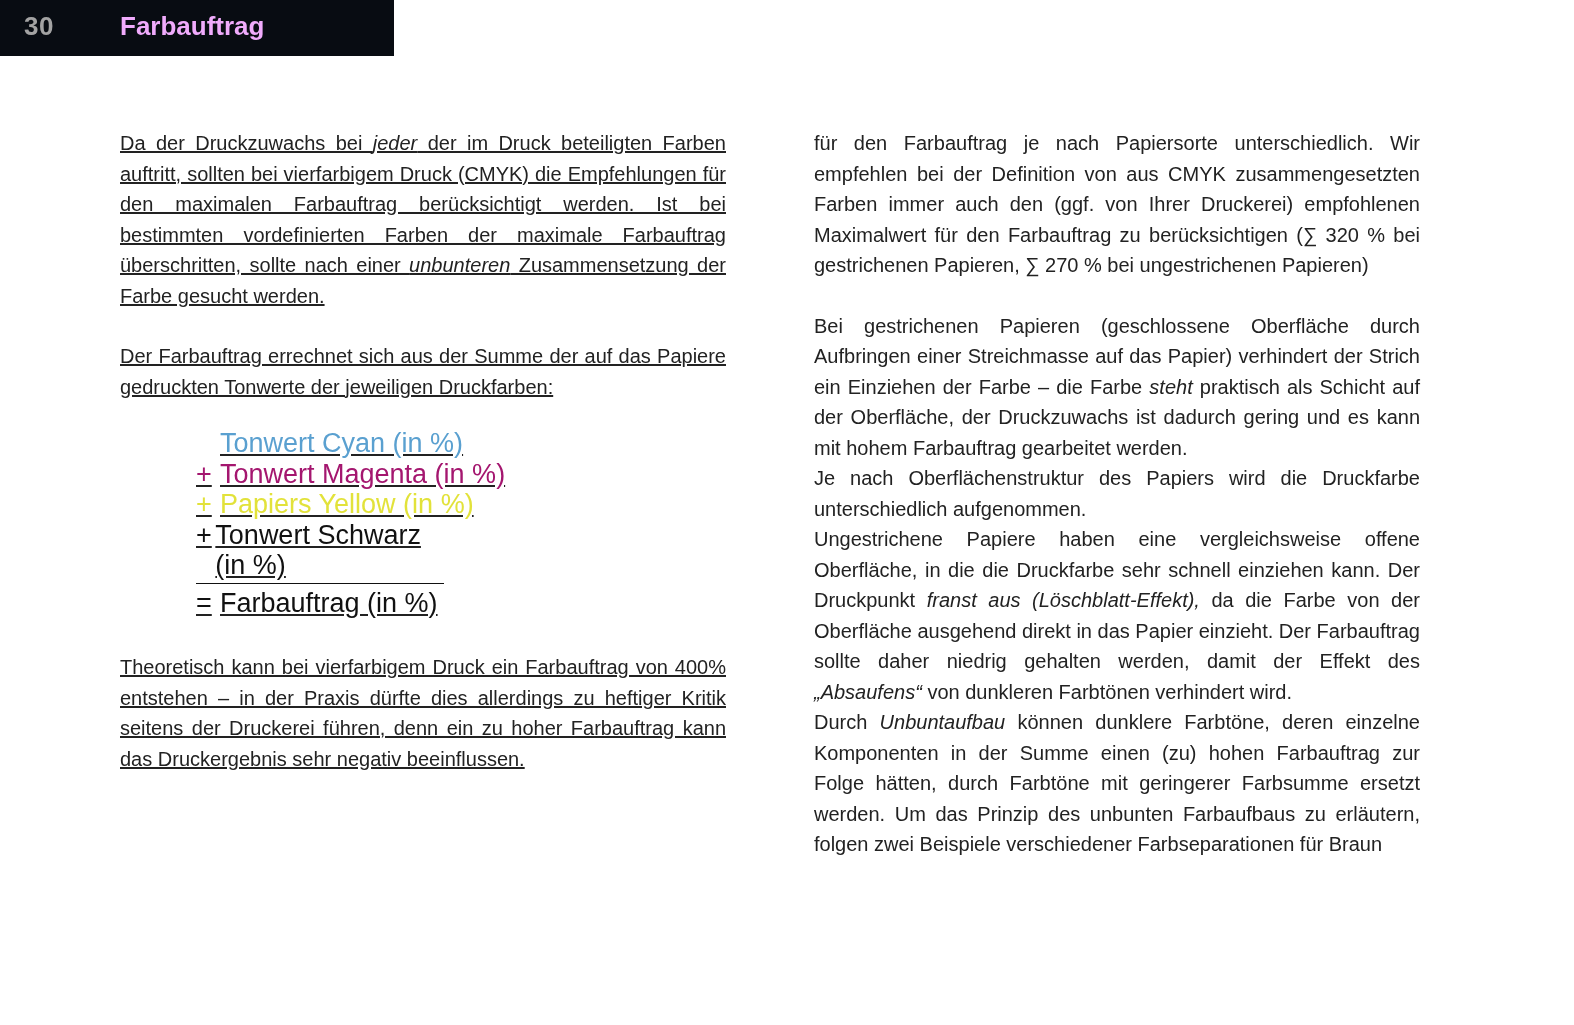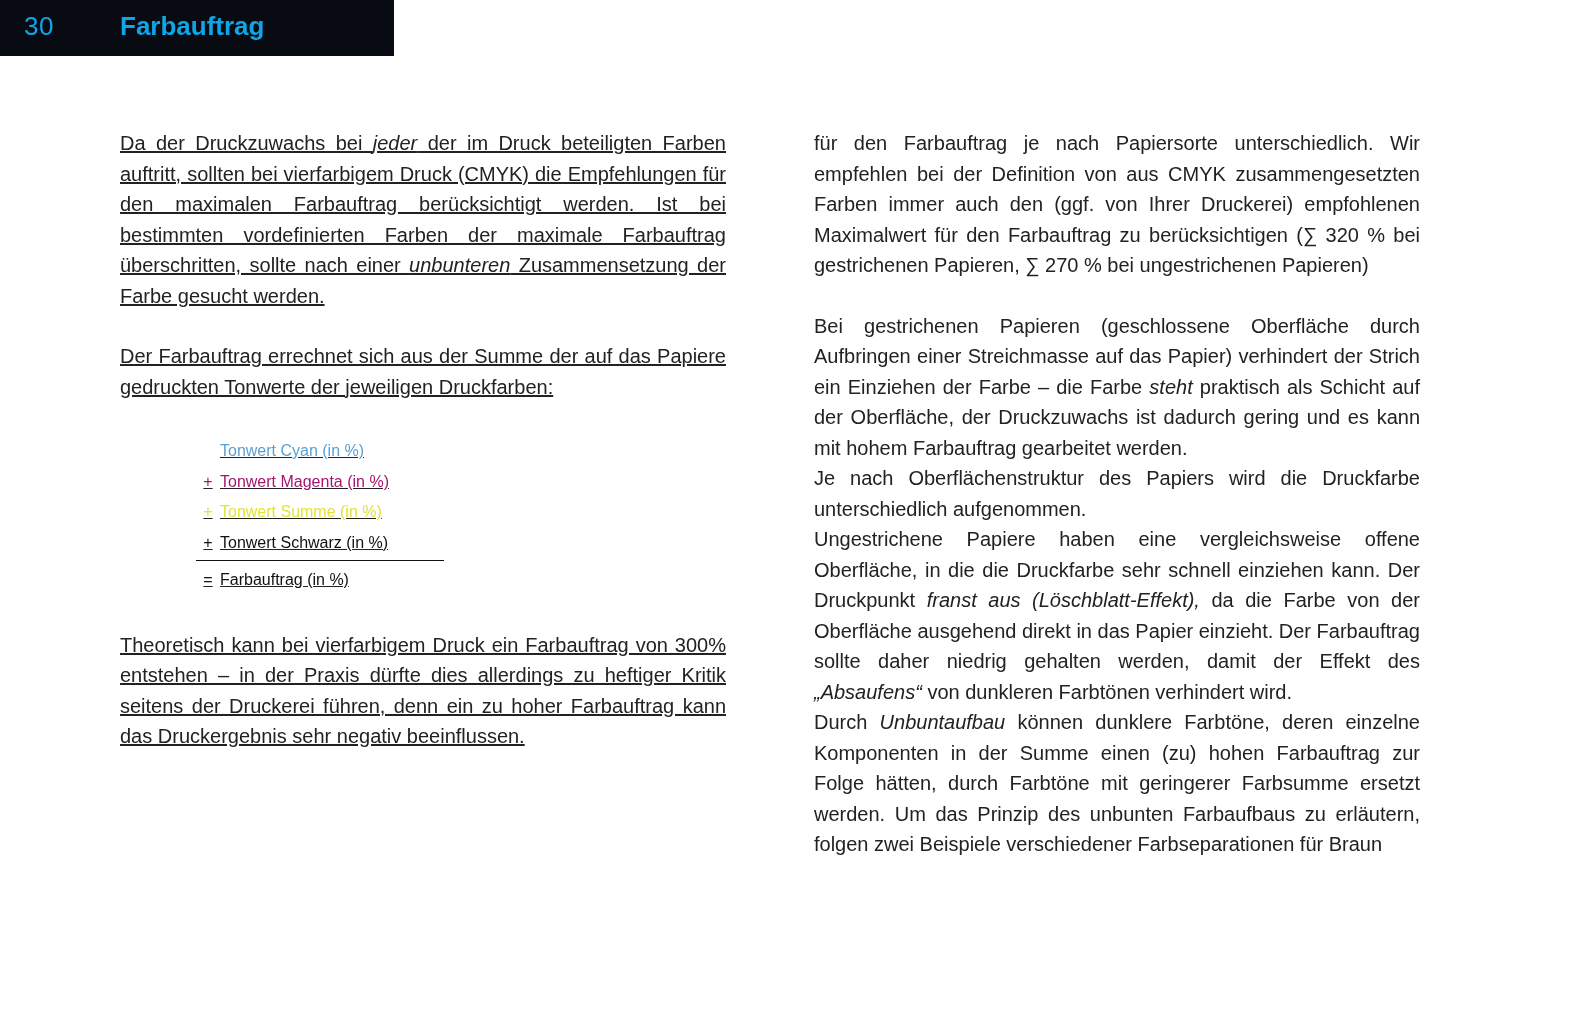--- a/index.html
+++ b/index.html
@@ -5,42 +5,42 @@
   html, body { margin: 0; padding: 0; }
   body {
     width: 1574px; height: 1025px; background: #ffffff; position: relative; overflow: hidden;
     font-family: "DejaVu Sans Condensed", "DejaVu Sans", sans-serif;
     color: #1a1a1a;
   }
   .header-bar {
     position: absolute; left: 0; top: 0; width: 394px; height: 56px; background: #080c12;
   }
   .page-number {
-    position: absolute; left: 24px; top: 11px; color: #0ea5e9; font-weight: normal; font-size: 26px;
+    position: absolute; left: 24px; top: 11px; color: #a3a3a3; font-weight: bold; font-size: 26px;
     font-family: "Liberation Sans", sans-serif; letter-spacing: 0.5px;
   }
   .chapter-title {
-    position: absolute; left: 120px; top: 11px; color: #0ea5e9; font-weight: bold; font-size: 26px;
+    position: absolute; left: 120px; top: 11px; color: #f0abfc; font-weight: bold; font-size: 26px;
     font-family: "Liberation Sans", sans-serif;
   }
   .col {
     position: absolute; top: 128px; width: 606px;
     font-family: "Liberation Sans", sans-serif;
     font-size: 20px; line-height: 30.5px; color: #222;
     text-align: justify; font-weight: normal;
     font-stretch: condensed;
   }
   .col-left { left: 120px; text-decoration: underline; }
   .col-right { left: 814px; }
   .col p { margin: 0; }
   .gap { height: 30px; }
   .heading { font-weight: bold; color: #111; text-align: left; }
   em { font-style: italic; }
   .formula {
-    margin: 34px 0 34px 76px; font-size: 16px; line-height: 30.5px; text-align: center;
+    margin: 26px 0 34px 76px; font-size: 27px; line-height: 30.5px; text-align: left;
   }
   .formula .row { display: flex; }
   .formula .op { width: 24px; display: inline-block; }
   .formula .underline-row { border-bottom: 1.5px solid #111; width: 248px; padding-bottom: 2px; margin-bottom: 4px; }
   .c-cyan { color: #5aa0d0; }
   .c-magenta { color: #a4166f; }
   .c-yellow { color: #e2e23a; }
   .c-black { color: #111; }
 </style>
 </head>
@@ -60,33 +60,33 @@
     <div class="row c-cyan">
         <span class="op"></span>
         <span>Tonwert Cyan (in %)</span>
       </div>
     <div class="row c-magenta">
         <span class="op">+</span>
         <span>Tonwert Magenta (in %)</span>
       </div>
     <div class="row c-yellow">
         <span class="op">+</span>
-        <span>Tonwert Summe (in %)</span>
+        <span>Papiers Yellow (in %)</span>
       </div>
     <div class="row c-black underline-row">
         <span class="op">+</span>
         <span>Tonwert Schwarz (in %)</span>
       </div>
     <div class="row c-black">
         <span class="op">=</span>
         <span>Farbauftrag (in %)</span>
       </div>
   </div>
 
-  <p>Theoretisch kann bei vierfarbigem Druck ein Farbauftrag von 300% entstehen – in der Praxis dürfte dies allerdings zu heftiger Kritik seitens der Druckerei führen, denn ein zu hoher Farbauftrag kann das Druckergebnis sehr negativ beeinflussen.</p>
+  <p>Theoretisch kann bei vierfarbigem Druck ein Farbauftrag von 400% entstehen – in der Praxis dürfte dies allerdings zu heftiger Kritik seitens der Druckerei führen, denn ein zu hoher Farbauftrag kann das Druckergebnis sehr negativ beeinflussen.</p>
 </div>
 
 <div class="col col-right">
   <p>für den Farbauftrag je nach Papiersorte unterschiedlich. Wir empfehlen bei der Definition von aus CMYK zusammengesetzten Farben immer auch den (ggf. von Ihrer Druckerei) empfohlenen Maximalwert für den Farbauftrag zu berücksichtigen (∑ 320 % bei gestrichenen Papieren, ∑ 270 % bei ungestrichenen Papieren)</p>
   <div class="gap"></div>
   <p><span>Bei gestrichenen Papieren (geschlossene Oberfläche durch Aufbringen einer Streichmasse auf das Papier) verhindert der Strich ein Einziehen der Farbe – die Farbe </span><em>steht</em><span> praktisch als Schicht auf der Oberfläche, der Druckzuwachs ist dadurch gering und es kann mit hohem Farbauftrag gearbeitet werden.</span></p>
   <p>Je nach Oberflächenstruktur des Papiers wird die Druckfarbe unterschiedlich aufgenommen.</p>
   <p><span>Ungestrichene Papiere haben eine vergleichsweise offene Oberfläche, in die die Druckfarbe sehr schnell einziehen kann. Der Druckpunkt </span><em>franst aus (Löschblatt-Effekt),</em><span> da die Farbe von der Oberfläche ausgehend direkt in das Papier einzieht. Der Farbauftrag sollte daher niedrig gehalten werden, damit der Effekt des </span><em>„Absaufens“</em><span> von dunkleren Farbtönen verhindert wird.</span></p>
   <p><span>Durch </span><em>Unbuntaufbau</em><span> können dunklere Farbtöne, deren einzelne Komponenten in der Summe einen (zu) hohen Farbauftrag zur Folge hätten, durch Farbtöne mit geringerer Farbsumme ersetzt werden. Um das Prinzip des unbunten Farbaufbaus zu erläutern, folgen zwei Beispiele verschiedener Farbseparationen für Braun</span></p>
 </div>

